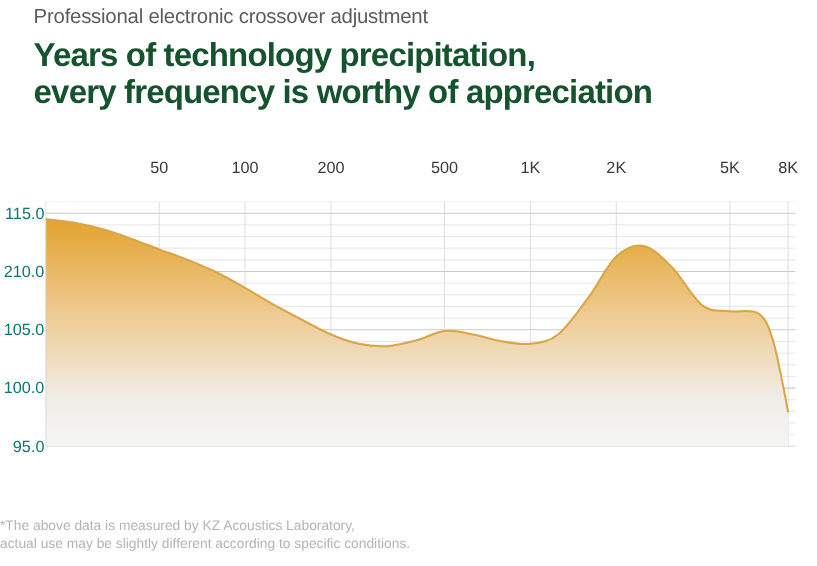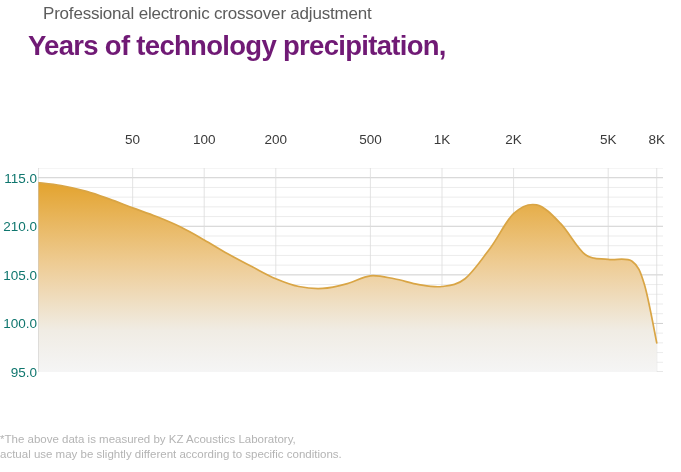--- a/index.html
+++ b/index.html
@@ -22,27 +22,26 @@
     top: 2px;
     width: 650px;
   }
   #eyebrow {
     font-size: 17px;
     color: #5c5c5c;
     font-weight: 400;
     letter-spacing: -0.2px;
     line-height: 24px;
     white-space: nowrap;
-    margin-left: 15px;
   }
   #headline {
     margin-top: 4px;
     font-size: 27.5px;
     font-weight: 700;
-    color: #701a75;
+    color: #14532d;
     line-height: 31px;
     letter-spacing: -0.7px;
   }
   #headline .hl-line {
     display: block;
     white-space: nowrap;
   }
 
   
   #chart-wrap {
@@ -106,20 +105,21 @@
   }
   #footnote span { display: block; white-space: nowrap; }
 </style>
 </head>
 <body>
 
 <div id="header">
   <div id="eyebrow">Professional electronic crossover adjustment</div>
   <div id="headline">
     <span class="hl-line">Years of technology precipitation,</span>
+    <span class="hl-line">every frequency is worthy of appreciation</span>
   </div>
 </div>
 
 <div id="chart-wrap">
   <div id="xaxis">
       <div class="xtick" style="left: 132.625px;">50</div>
       <div class="xtick" style="left: 204.207px;">100</div>
       <div class="xtick" style="left: 275.788px; text-align: right;">200</div>
       <div class="xtick" style="left: 370.414px;">500</div>
       <div class="xtick" style="left: 441.995px;">1K</div>

